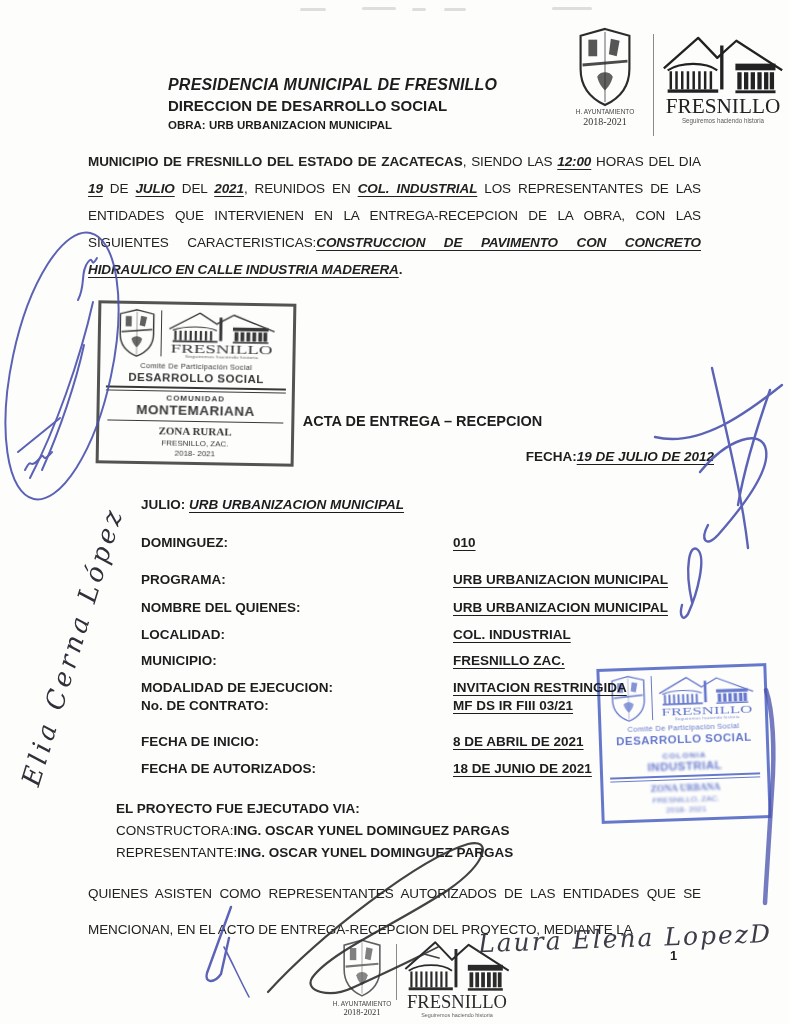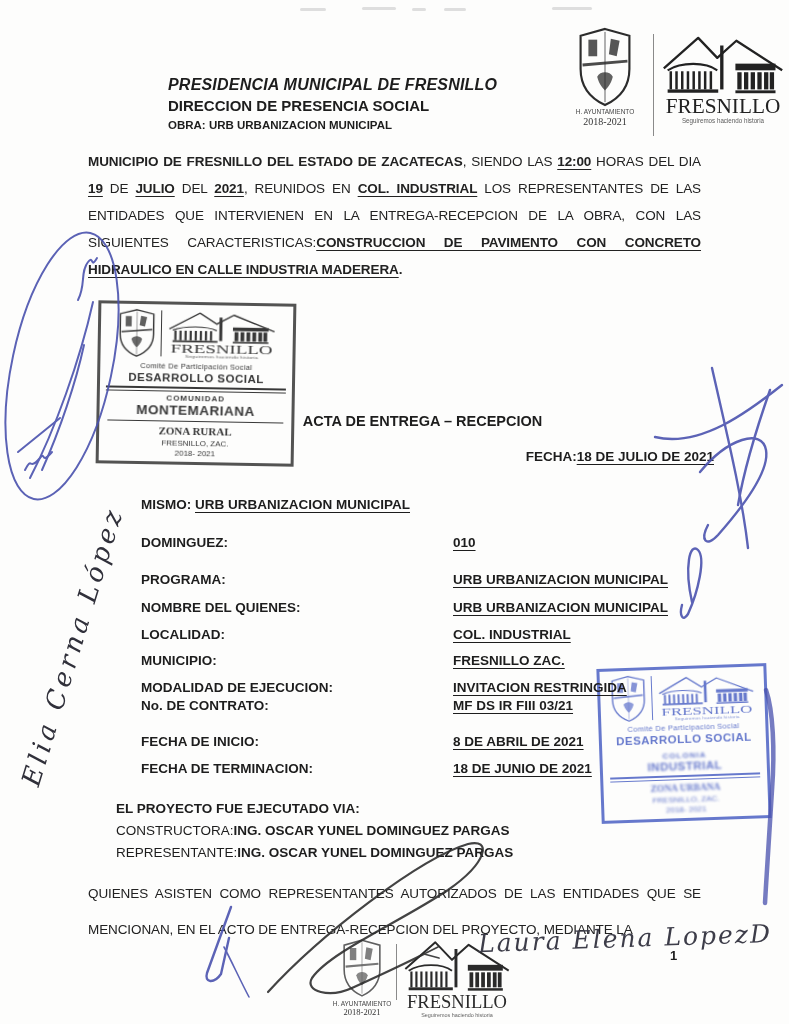--- a/index.html
+++ b/index.html
@@ -1,20 +1,20 @@
 <!DOCTYPE html>
 <html><head>
 <meta charset="utf-8">
 <style>
   html,body{margin:0;padding:0;background:#e8e8e8;}
   .page{position:relative;width:789px;height:1024px;background:#fdfdfc;margin:0 auto;
         overflow:hidden;font-family:"Liberation Sans",sans-serif;color:#1d1d1d;}
   .abs{position:absolute;}
   .b{font-weight:700;}
-  .u{text-decoration:underline;text-decoration-thickness:1.4px;text-underline-offset:3px;}
+  .u{text-decoration:underline;text-decoration-thickness:1.4px;text-underline-offset:3px;font-style:italic;}
   .doc{font-size:13.5px;line-height:27px;text-align:justify;letter-spacing:-0.1px;color:#222;}
   
   .hdr{left:168px;top:76px;width:440px;text-align:left;}
   .hdr-l1{font-size:16px;font-weight:700;font-style:italic;letter-spacing:.2px;}
   .hdr-l2{font-size:15px;font-weight:700;margin-top:3px;}
   .hdr-l3{font-size:11.5px;font-weight:700;margin-top:5px;}
   .crest-cap{font-size:6.5px;color:#444;text-align:center;line-height:7px;}
   .crest-years{font-family:"Liberation Serif",serif;font-size:10px;color:#333;text-align:center;}
   .vline{width:1px;background:#8a8a8a;}
   
@@ -97,21 +97,21 @@
 <div class="page">
 
   <div class="abs smudge" style="left:300px;top:8px;width:26px"></div>
   <div class="abs smudge" style="left:362px;top:7px;width:34px"></div>
   <div class="abs smudge" style="left:412px;top:8px;width:14px"></div>
   <div class="abs smudge" style="left:444px;top:8px;width:22px"></div>
   <div class="abs smudge" style="left:552px;top:7px;width:40px"></div>
 
   <div class="abs hdr">
     <div class="hdr-l1">PRESIDENCIA MUNICIPAL DE FRESNILLO</div>
-    <div class="hdr-l2">DIRECCION DE PRESENCIA SOCIAL</div>
+    <div class="hdr-l2">DIRECCION DE DESARROLLO SOCIAL</div>
     <div class="hdr-l3">OBRA: URB URBANIZACION MUNICIPAL</div>
   </div>
 
   <svg class="abs" style="left:572px;top:26px;color:#2c2c2c" width="66" height="82">
       <use href="#sym-crest"></use>
     </svg>
   <div class="abs crest-cap" style="left:558px;top:108px;width:94px">H. AYUNTAMIENTO</div>
   <div class="abs crest-years" style="left:558px;top:116px;width:94px">2018-2021</div>
   <div class="abs vline" style="left:653px;top:34px;height:102px"></div>
   <svg class="abs" style="left:660px;top:28px;color:#222" width="126" height="98">
@@ -137,33 +137,33 @@
     <div class="s-big">MONTEMARIANA</div>
     <div class="s-hr"></div>
     <div class="s-zone">ZONA RURAL</div>
     <div class="s-city">FRESNILLO, ZAC.</div>
     <div class="s-years">2018- 2021</div>
   </div>
 
 
   <div class="abs b z2" style="left:88px;top:413px;width:613px;text-align:center;font-size:14.5px">ACTA DE ENTREGA – RECEPCION</div>
 
-  <div class="abs z2" style="left:88px;top:449px;width:598px;text-align:right;font-size:13.5px"><span class="b">FECHA:</span><span class="b u">18 DE JULIO DE 2021</span></div>
-
-  <div class="abs z2" style="left:113px;top:497px;font-size:13.5px"><span class="b">MISMO: </span><span class="b u">URB URBANIZACION MUNICIPAL</span></div>
+  <div class="abs z2" style="left:88px;top:449px;width:598px;text-align:right;font-size:13.5px"><span class="b">FECHA:</span><span class="b u">19 DE JULIO DE 2012</span></div>
+
+  <div class="abs z2" style="left:113px;top:497px;font-size:13.5px"><span class="b">JULIO: </span><span class="b u">URB URBANIZACION MUNICIPAL</span></div>
 
   <div class="frow r0 z2"><span class="lbl">DOMINGUEZ:</span><span class="val">010</span></div>
   <div class="frow r1 z2"><span class="lbl">PROGRAMA:</span><span class="val">URB URBANIZACION MUNICIPAL</span></div>
   <div class="frow r2 z2"><span class="lbl">NOMBRE DEL QUIENES:</span><span class="val">URB URBANIZACION MUNICIPAL</span></div>
   <div class="frow r3 z2"><span class="lbl">LOCALIDAD:</span><span class="val">COL. INDUSTRIAL</span></div>
   <div class="frow r5 z2"><span class="lbl">MODALIDAD DE EJECUCION:</span><span class="val">INVITACION RESTRINGIDA</span></div>
   <div class="frow r4 z2"><span class="lbl">MUNICIPIO:</span><span class="val">FRESNILLO ZAC.</span></div>
   <div class="frow r6 z2"><span class="lbl">No. DE CONTRATO:</span><span class="val">MF DS IR FIII 03/21</span></div>
   <div class="frow r7 z2"><span class="lbl">FECHA DE INICIO:</span><span class="val">8 DE ABRIL DE 2021</span></div>
-  <div class="frow r8 z2"><span class="lbl">FECHA DE TERMINACION:</span><span class="val">18 DE JUNIO DE 2021</span></div>
+  <div class="frow r8 z2"><span class="lbl">FECHA DE AUTORIZADOS:</span><span class="val">18 DE JUNIO DE 2021</span></div>
 
   <div class="abs b z2" style="left:88px;top:801px;font-size:13.5px">EL PROYECTO FUE EJECUTADO VIA:</div>
   <div class="abs z2" style="left:88px;top:823px;font-size:13.5px"><span>CONSTRUCTORA:</span><span class="b">ING. OSCAR YUNEL DOMINGUEZ PARGAS</span></div>
   <div class="abs z2" style="left:88px;top:845px;font-size:13.5px"><span>REPRESENTANTE:</span><span class="b">ING. OSCAR YUNEL DOMINGUEZ PARGAS</span></div>
 
   <p class="abs doc z2" style="left:88px;top:876px;width:613px;margin:0;line-height:36px">QUIENES ASISTEN COMO REPRESENTANTES AUTORIZADOS DE LAS ENTIDADES QUE SE MENCIONAN, EN EL ACTO DE ENTREGA-RECEPCION DEL PROYECTO, MEDIANTE LA</p>
 
   <div class="abs stamp-blue">
     <div class="srow">
       <svg width="38" height="48" preserveAspectRatio="none" viewBox="0 0 60 84">

